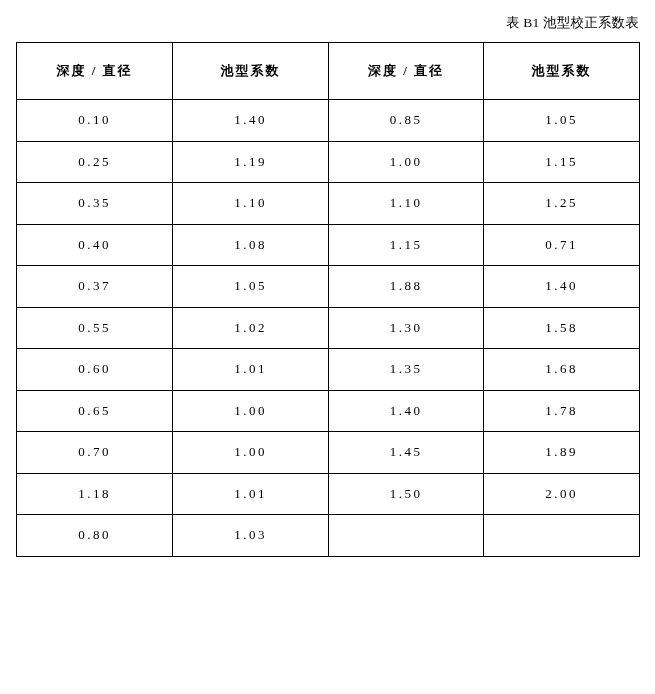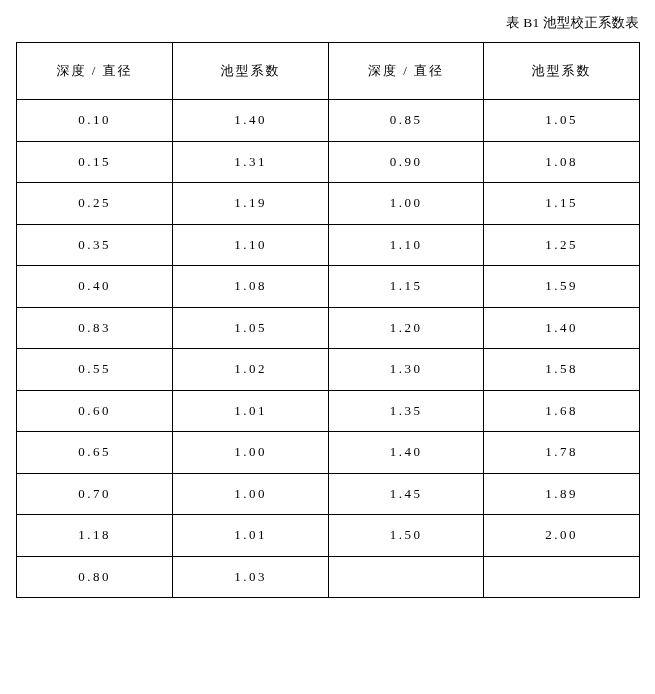--- a/index.html
+++ b/index.html
@@ -41,21 +41,21 @@
   table.coef th, table.coef td {
     border: 1px solid #000;
     text-align: center;
     vertical-align: middle;
     font-size: 13px;
     letter-spacing: 1px;
     font-family: "Liberation Serif", "DejaVu Serif", serif;
   }
   table.coef th {
     height: 54px;
-    font-weight: normal;
+    font-weight: bold;
     letter-spacing: 2px;
   }
   table.coef td {
     height: 38.5px;
   }
   table.coef td.num {
     font-family: "Liberation Serif", "DejaVu Serif", serif;
     letter-spacing: 2.5px;
   }
   table.coef td.empty {
@@ -90,47 +90,41 @@
         </tr>
       </thead>
       <tbody>
         <tr>
           <td class="num">0.10</td>
           <td class="num">1.40</td>
           <td class="num">0.85</td>
           <td class="num">1.05</td>
         </tr>
         <tr>
-          <td class="num">0.15</td>
-          <td class="num">1.31</td>
-          <td class="num">0.90</td>
-          <td class="num">1.08</td>
-        </tr>
-        <tr>
           <td class="num">0.25</td>
           <td class="num">1.19</td>
           <td class="num">1.00</td>
           <td class="num">1.15</td>
         </tr>
         <tr>
           <td class="num">0.35</td>
           <td class="num">1.10</td>
           <td class="num">1.10</td>
           <td class="num">1.25</td>
         </tr>
         <tr>
           <td class="num">0.40</td>
           <td class="num">1.08</td>
           <td class="num">1.15</td>
-          <td class="num">1.59</td>
+          <td class="num">0.71</td>
         </tr>
         <tr>
-          <td class="num">0.83</td>
+          <td class="num">0.37</td>
           <td class="num">1.05</td>
-          <td class="num">1.20</td>
+          <td class="num">1.88</td>
           <td class="num">1.40</td>
         </tr>
         <tr>
           <td class="num">0.55</td>
           <td class="num">1.02</td>
           <td class="num">1.30</td>
           <td class="num">1.58</td>
         </tr>
         <tr>
           <td class="num">0.60</td>

